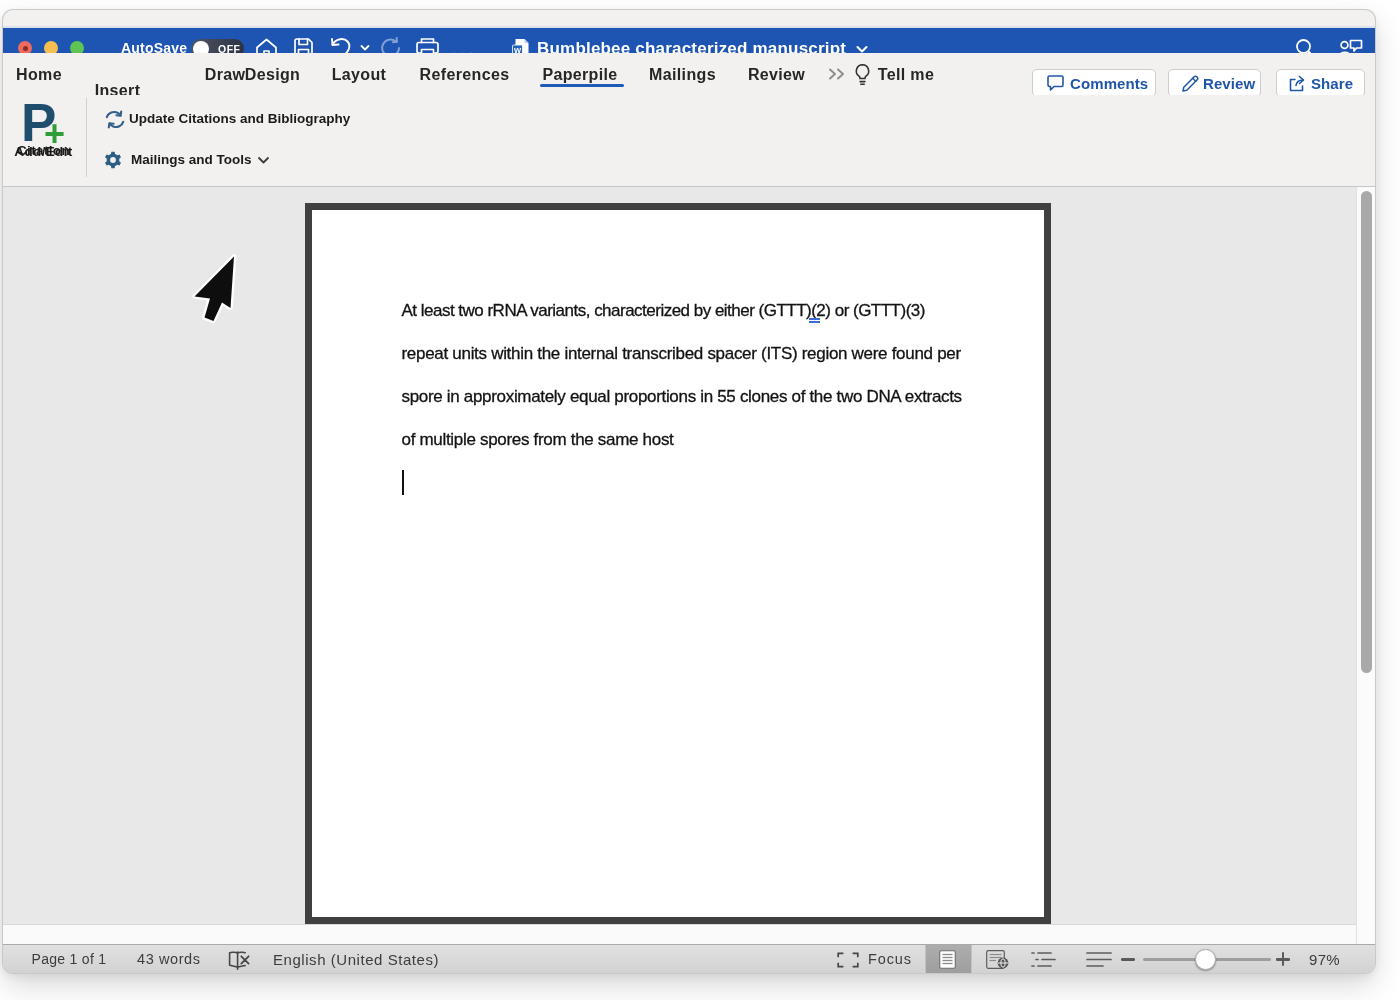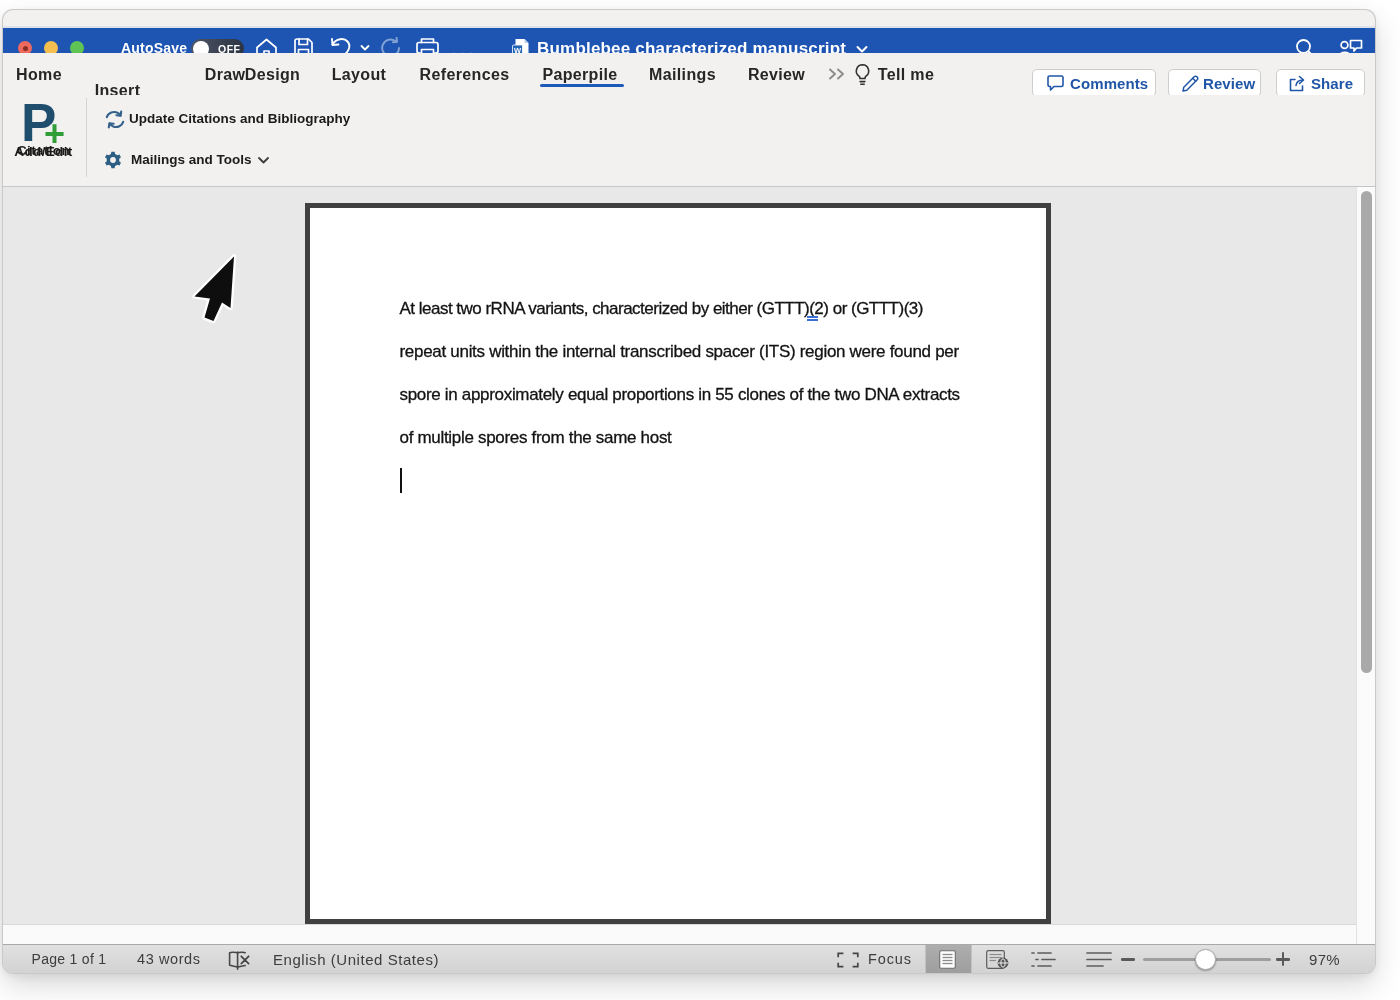--- a/index.html
+++ b/index.html
@@ -31,21 +31,21 @@
     color:#2056a7; font-size:15px; font-weight:700; letter-spacing:0.1px; }
 
   
   .ribbon { position:absolute; left:0; top:85px; width:100%; height:92px; background:#f2f1ef; border-bottom:1px solid #c8c6c4; }
   .rsep { position:absolute; left:83px; top:3px; width:1px; height:79px; background:#d4d2d0; }
   .rlabel { position:absolute; font-size:13.5px; font-weight:700; color:#1b1b1b; white-space:nowrap; }
 
   
   .docarea { position:absolute; left:0; top:177px; width:100%; height:737px; background:#e8e8e8; }
   .hstrip { position:absolute; left:0; top:914px; width:100%; height:21px; background:#fafafa; border-top:1px solid #d8d8d8; }
-  .page { position:absolute; left:302px; top:16px; width:746px; height:721px; background:#fff; border:5px solid #404040; }
+  .page { position:absolute; left:302px; top:16px; width:746px; height:721px; background:#fff; border:7px solid #404040; }
   .vscroll { position:absolute; right:0px; top:177px; width:19px; height:758px; background:#fbfbfb; border-left:1px solid #e2e2e2; }
   .vthumb { position:absolute; left:3.5px; top:4px; width:11px; height:482px; border-radius:6px; background:#a9a9a9; }
   .dline { position:absolute; left:89.5px; white-space:nowrap; font-size:17px; color:#131313; line-height:43px; height:43px; letter-spacing:-0.32px; -webkit-text-stroke:0.3px #131313; }
   .caret { position:absolute; left:90px; width:1.5px; height:25px; background:#111; }
 
   
   .statusbar { position:absolute; left:0; top:934px; width:100%; height:29px;
     background:linear-gradient(#e0e0e0,#d2d2d2); border-top:1px solid #a9a9a9; color:#3d3d3d; font-size:14.5px; }
   .stxt { position:absolute; top:0; height:28px; line-height:29px; white-space:nowrap; letter-spacing:0.3px; }
 </style>

